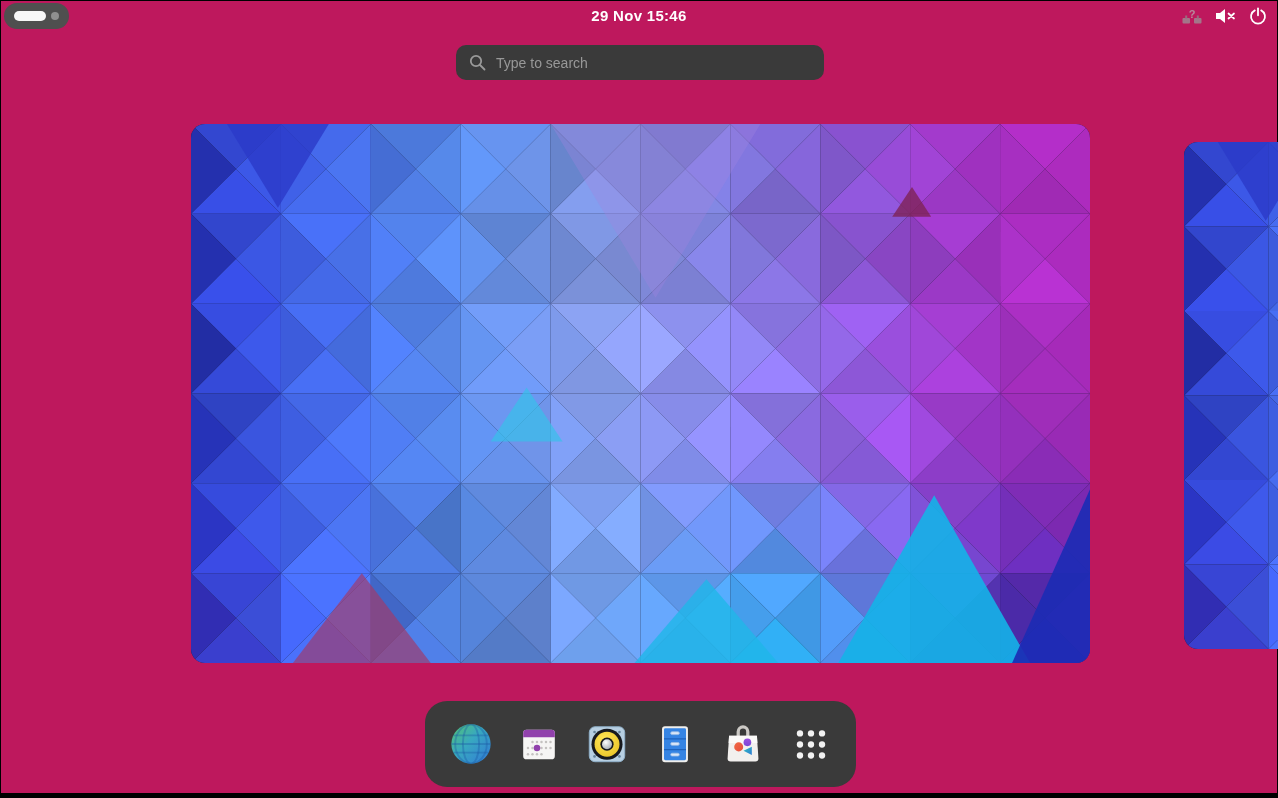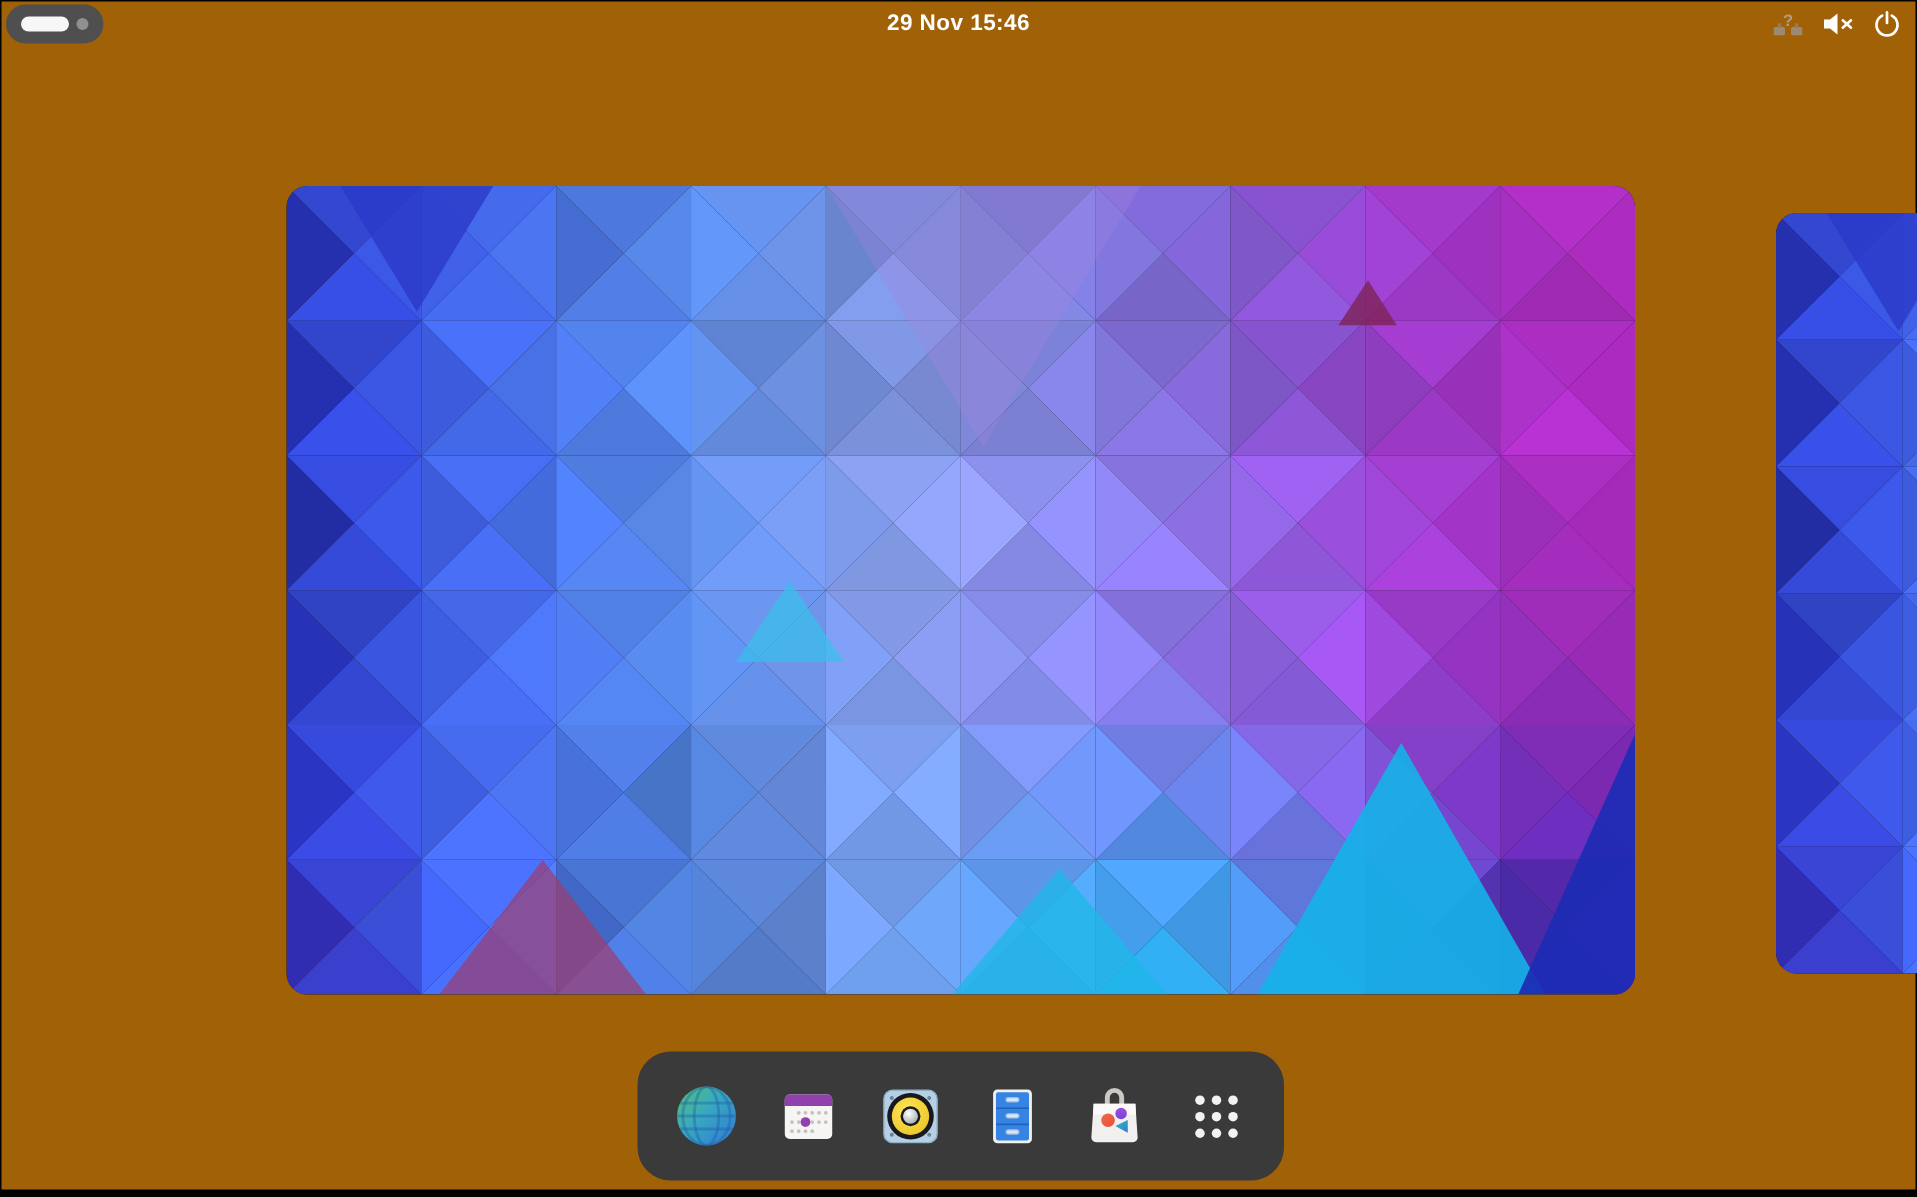--- a/index.html
+++ b/index.html
@@ -1,21 +1,21 @@
 <!DOCTYPE html>
 <html><head>
 <meta charset="utf-8">
 <style>
   html,body{margin:0;padding:0;}
   body{
     width:1278px;height:798px;position:relative;overflow:hidden;
     background:#000;font-family:"Liberation Sans","DejaVu Sans",sans-serif;
     -webkit-font-smoothing:antialiased;
   }
-  .screen{position:absolute;left:1px;top:1px;right:1px;bottom:5px;background:#a16207;}
+  .screen{position:absolute;left:1px;top:1px;right:1px;bottom:5px;background:#be185d;}
 
   
   .topbar{position:absolute;left:0;top:0;right:0;height:30px;}
   .ws-pill{position:absolute;left:3px;top:2px;width:65px;height:26px;border-radius:13px;background:#4f4f4f;cursor:pointer;}
   .ws-active{position:absolute;left:10px;top:8px;width:32px;height:10px;border-radius:5px;background:#f7f7f7;}
   .ws-dot{position:absolute;left:47px;top:9px;width:8px;height:8px;border-radius:50%;background:#909090;}
   .clock{position:absolute;left:0;right:0;top:0;height:30px;line-height:30px;text-align:center;
          color:#ffffff;font-size:15px;font-weight:bold;letter-spacing:.3px;}
   .tray{position:absolute;right:10px;top:0;height:30px;display:flex;align-items:center;gap:13px;}
   .tray-btn{display:flex;align-items:center;justify-content:center;cursor:pointer;}
@@ -71,20 +71,27 @@
       </span>
       <span class="tray-btn">
         <svg width="18" height="18" viewBox="0 0 18 18">
           <path d="M5.8,3.4 A7,7 0 1 0 12.2,3.4" fill="none" stroke="#ffffff" stroke-width="1.8" stroke-linecap="round"></path>
           <path d="M9,1.3 L9,8.3" stroke="#ffffff" stroke-width="1.8" stroke-linecap="round"></path>
         </svg>
       </span>
     </div>
   </div>
 
+  <div class="search">
+    <svg width="17" height="17" viewBox="0 0 17 17">
+      <circle cx="7" cy="7" r="5.2" fill="none" stroke="#9a9a9a" stroke-width="1.8"></circle>
+      <path d="M11,11 L15.5,15.5" stroke="#9a9a9a" stroke-width="1.8" stroke-linecap="round"></path>
+    </svg>
+    <input type="text" value="" placeholder="Type to search" style="">
+  </div>
 
   <div class="thumb thumb-main">
     <svg id="wp1" width="899" height="539" viewBox="0 0 1500 900" preserveAspectRatio="none">
         <polygon points="0,0 150,0 75,75" fill="rgb(51,71,208)"></polygon>
         <polygon points="150,0 150,150 75,75" fill="rgb(60,88,231)"></polygon>
         <polygon points="150,150 0,150 75,75" fill="rgb(56,79,231)"></polygon>
         <polygon points="0,150 0,0 75,75" fill="rgb(36,48,174)"></polygon>
         <polygon points="150,0 300,0 225,75" fill="rgb(69,106,236)"></polygon>
         <polygon points="300,0 300,150 225,75" fill="rgb(75,117,241)"></polygon>
         <polygon points="300,150 150,150 225,75" fill="rgb(70,108,240)"></polygon>

